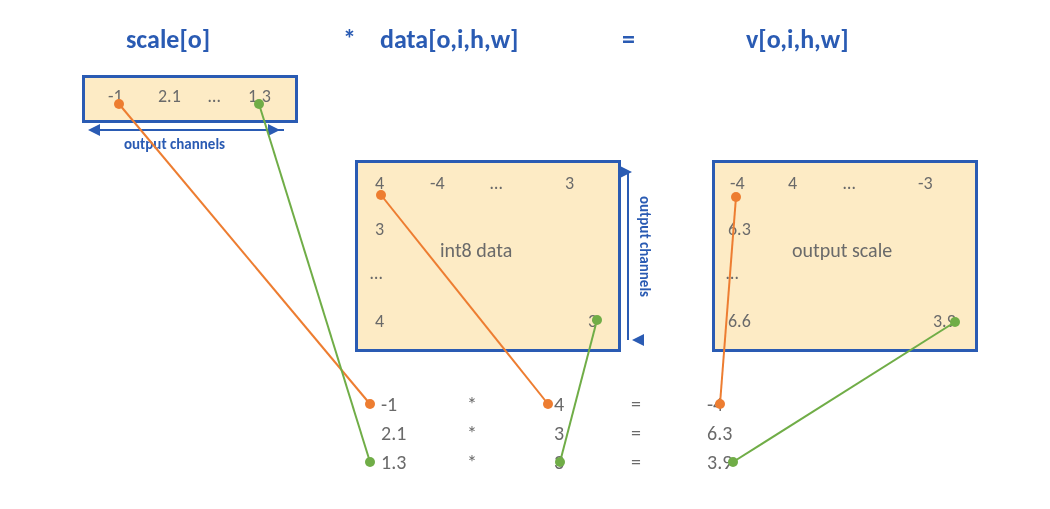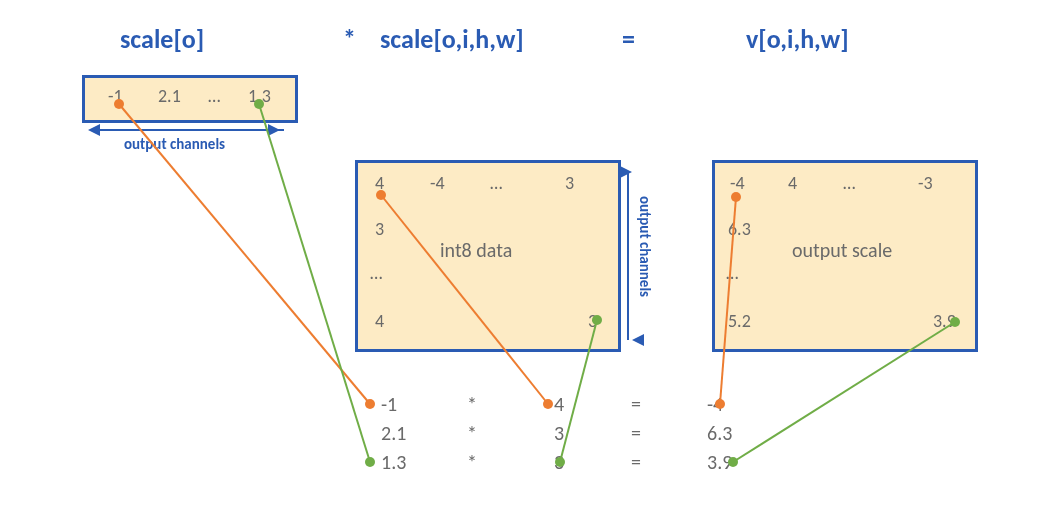--- a/index.html
+++ b/index.html
@@ -61,23 +61,23 @@
 
   <line x1="119" y1="104" x2="370" y2="404" stroke="#ed7d31"></line>
   <line x1="381" y1="195" x2="548" y2="404" stroke="#ed7d31"></line>
   <line x1="736" y1="197" x2="720" y2="404" stroke="#ed7d31"></line>
 
   <line x1="259" y1="104" x2="370" y2="462" stroke="#70ad47"></line>
   <line x1="597" y1="320" x2="560" y2="462" stroke="#70ad47"></line>
   <line x1="955" y1="322" x2="733" y2="462" stroke="#70ad47"></line>
 </svg>
 
-<div class="layer heading" style="left:120px; top:23px;">scale[o]</div>
+<div class="layer heading" style="left:126px; top:23px;">scale[o]</div>
 <div class="layer heading" style="left:343px; top:23px;">*</div>
-<div class="layer heading" style="left:380px; top:23px;">scale[o,i,h,w]</div>
+<div class="layer heading" style="left:380px; top:23px;">data[o,i,h,w]</div>
 <div class="layer heading" style="left:622px; top:23px;">=</div>
 <div class="layer heading" style="left:746px; top:23px;">v[o,i,h,w]</div>
 
 <div class="box" style="left:82px; top:75px; width:210px; height:42px;"></div>
 <div class="layer smallgray" style="left:108px; top:85px;">-1</div>
 <div class="layer smallgray" style="left:158px; top:85px;">2.1</div>
 <div class="layer smallgray" style="left:208px; top:85px;">…</div>
 <div class="layer smallgray" style="left:248px; top:85px;">1.3</div>
 <div class="layer smallblue" style="left:124px; top:135px;">output channels</div>
 
@@ -93,21 +93,21 @@
 <div class="layer smallgray" style="left:440px; top:238px; font-size:20px;">int8 data</div>
 <div class="layer smallblue vert" style="left:636px; top:196px;">output channels</div>
 
 <div class="box" style="left:712px; top:160px; width:260px; height:186px;"></div>
 <div class="layer smallgray" style="left:730px; top:172px;">-4</div>
 <div class="layer smallgray" style="left:788px; top:172px;">4</div>
 <div class="layer smallgray" style="left:843px; top:172px;">…</div>
 <div class="layer smallgray" style="left:918px; top:172px;">-3</div>
 <div class="layer smallgray" style="left:728px; top:218px;">6.3</div>
 <div class="layer smallgray" style="left:726px; top:262px;">…</div>
-<div class="layer smallgray" style="left:728px; top:310px;">5.2</div>
+<div class="layer smallgray" style="left:728px; top:310px;">6.6</div>
 <div class="layer smallgray" style="left:933px; top:310px;">3.9</div>
 <div class="layer smallgray" style="left:792px; top:238px; font-size:20px;">output scale</div>
 
 <div class="layer midgray" style="left:381px; top:392px;">-1</div>
 <div class="layer midgray eqcol" style="left:462px; top:392px; width:20px;">*</div>
 <div class="layer midgray" style="left:554px; top:392px;">4</div>
 <div class="layer midgray eqcol" style="left:626px; top:392px; width:20px;">=</div>
 <div class="layer midgray" style="left:707px; top:392px;">-4</div>
 
 <div class="layer midgray" style="left:381px; top:421px;">2.1</div>

